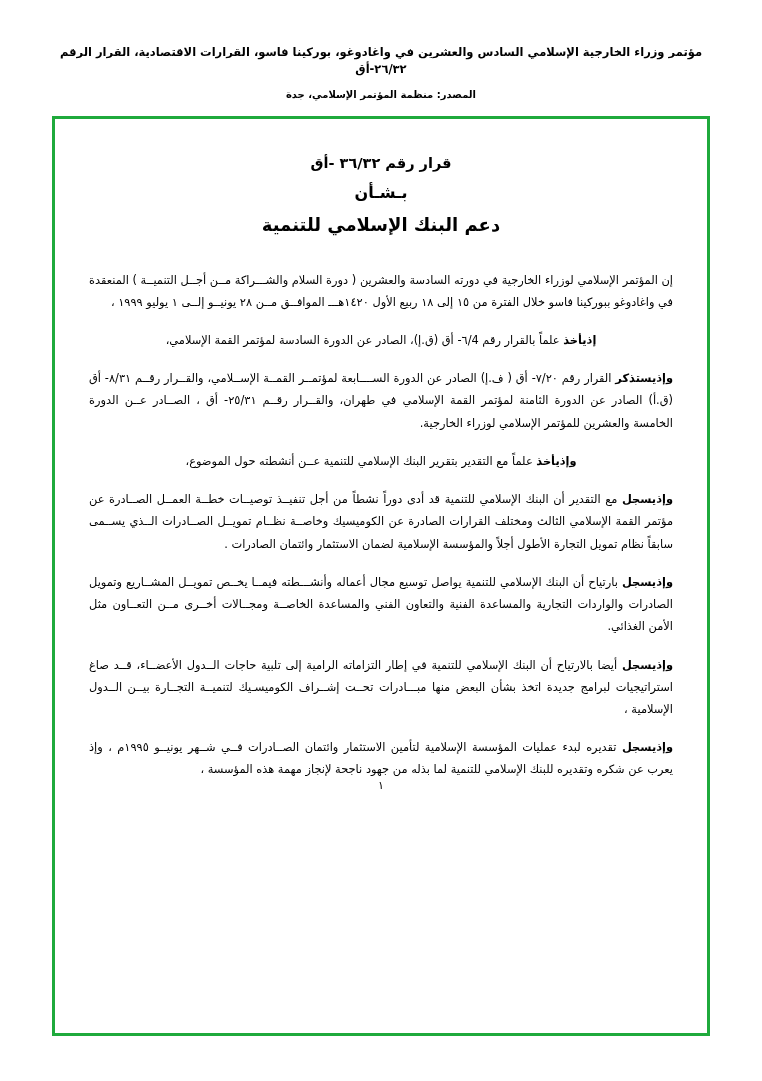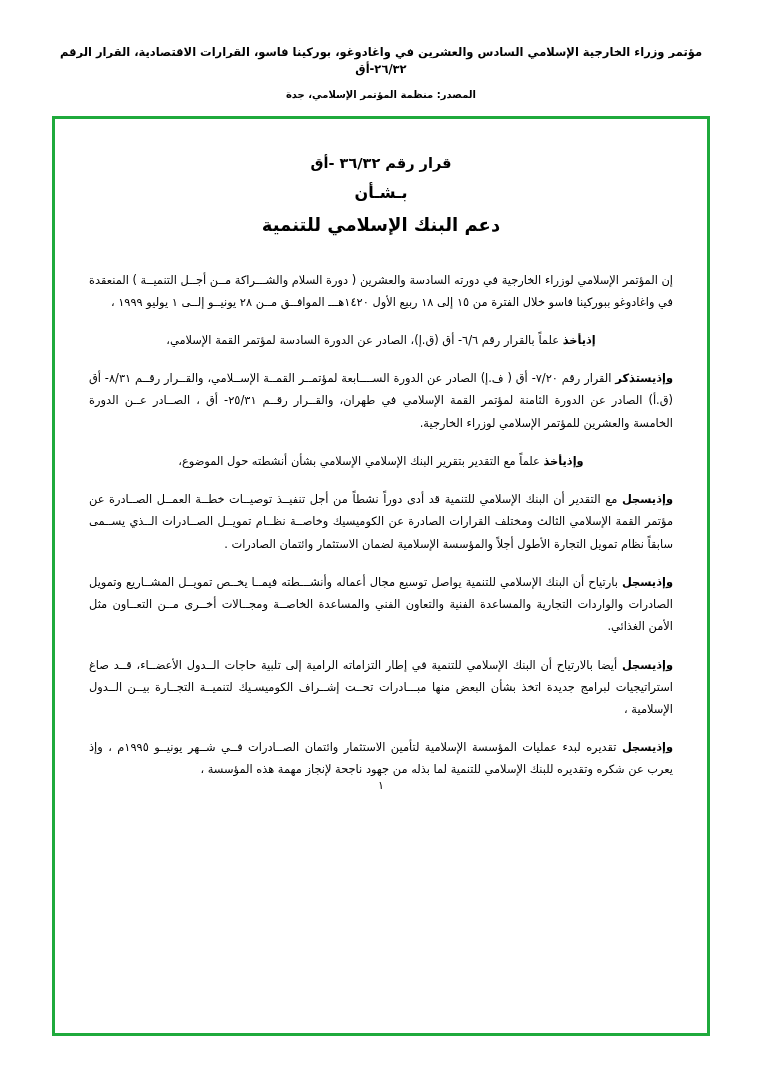--- a/index.html
+++ b/index.html
@@ -112,31 +112,31 @@
     </div>
 
     <div class="body-block">
 
       <p class="para">
         <span>إن المؤتمر الإسلامي لوزراء الخارجية في دورته السادسة والعشرين ( دورة السلام والشـــراكة مــن أجــل التنميــة ) المنعقدة في واغادوغو ببوركينا فاسو خلال الفترة من ١٥ إلى ١٨ ربيع الأول ١٤٢٠هـــ الموافــق مــن ٢٨ يونيــو إلــى ١ يوليو ١٩٩٩ ،</span>
       </p>
 
       <p class="para center-ish">
         <span class="lead">إذ</span><span class="spaced">يأخذ</span>
-        <span>علماً بالقرار رقم ٦/٦- أق (ق.إ)، الصادر عن الدورة السادسة لمؤتمر القمة الإسلامي،</span>
+        <span>علماً بالقرار رقم ٦/4- أق (ق.إ)، الصادر عن الدورة السادسة لمؤتمر القمة الإسلامي،</span>
       </p>
 
       <p class="para">
         <span class="lead">وإذ</span><span class="spaced">يستذكر</span>
         <span>القرار رقم ٧/٢٠- أق ( ف.إ) الصادر عن الدورة الســــابعة لمؤتمــر القمــة الإســلامي، والقــرار رقــم ٨/٣١- أق (ق.أ) الصادر عن الدورة الثامنة لمؤتمر القمة الإسلامي في طهران، والقــرار رقــم ٢٥/٣١- أق ، الصــادر عــن الدورة الخامسة والعشرين للمؤتمر الإسلامي لوزراء الخارجية.</span>
       </p>
 
       <p class="para center-ish">
         <span class="lead">وإذ</span><span class="spaced">يأخذ</span>
-        <span>علماً مع التقدير بتقرير البنك الإسلامي الإسلامي بشأن أنشطته حول الموضوع،</span>
+        <span>علماً مع التقدير بتقرير البنك الإسلامي للتنمية عــن أنشطته حول الموضوع،</span>
       </p>
 
 
       <p class="para">
         <span class="lead">وإذ</span><span class="spaced">يسجل</span>
         <span>مع التقدير أن البنك الإسلامي للتنمية قد أدى دوراً نشطاً من أجل تنفيــذ توصيــات خطــة العمــل الصــادرة عن مؤتمر القمة الإسلامي الثالث ومختلف القرارات الصادرة عن الكوميسيك وخاصــة نظــام تمويــل الصــادرات الــذي يســمى سابقاً نظام تمويل التجارة الأطول أجلاً والمؤسسة الإسلامية لضمان الاستثمار وائتمان الصادرات .</span>
       </p>
 
       <p class="para">
         <span class="lead">وإذ</span><span class="spaced">يسجل</span>

